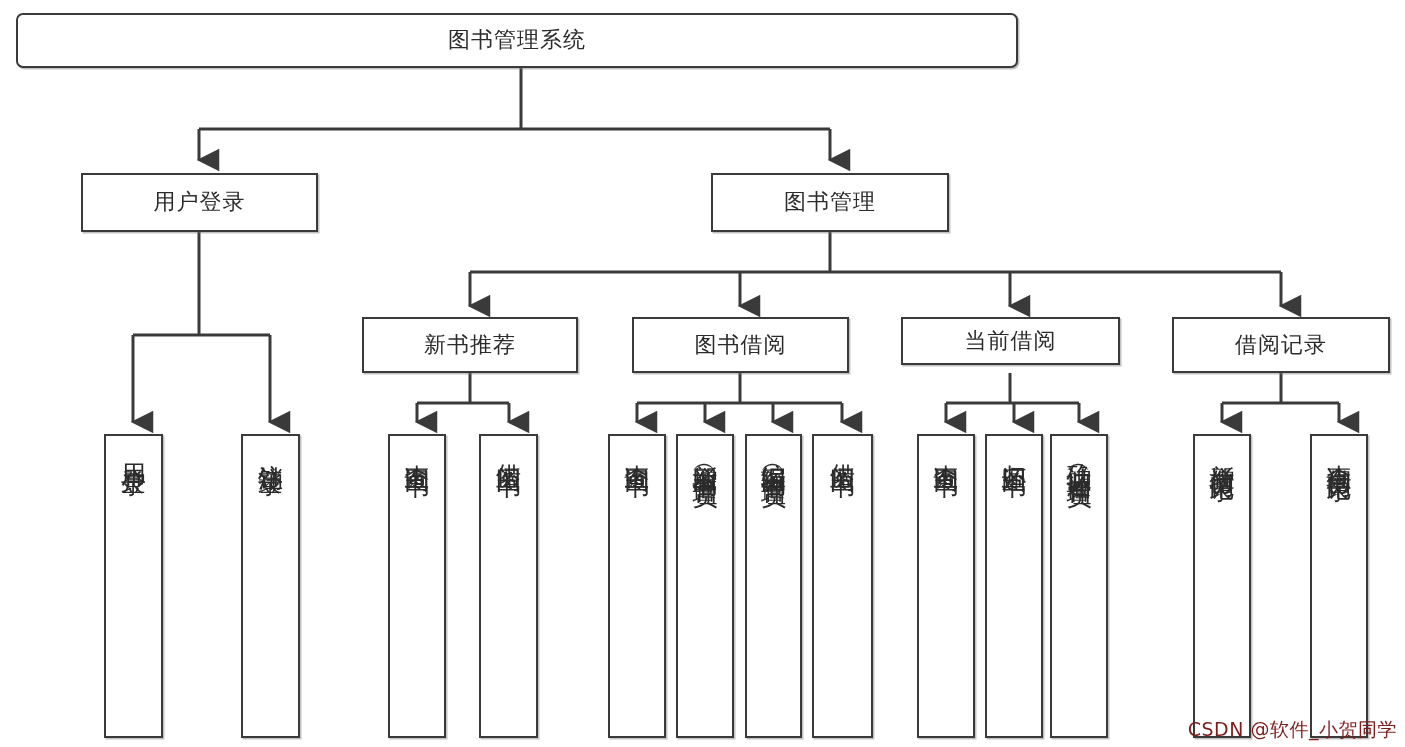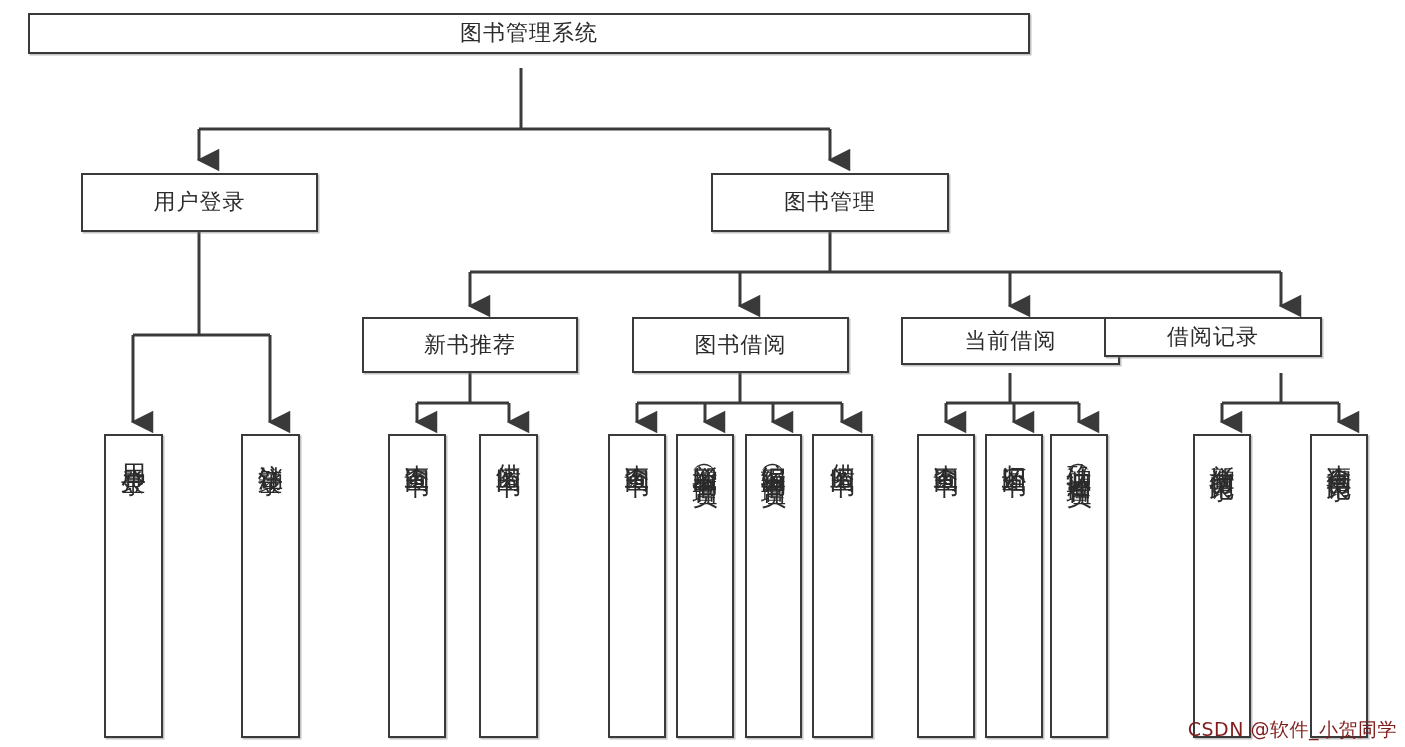--- a/index.html
+++ b/index.html
@@ -118,21 +118,21 @@
       <path d="M 1014 403 L 1014 422" marker-end="url(#arrow)"></path>
       <path d="M 1079 403 L 1079 422" marker-end="url(#arrow)"></path>
 
       <path d="M 1281 373 L 1281 403"></path>
       <path d="M 1222 403 L 1339 403"></path>
       <path d="M 1222 403 L 1222 422" marker-end="url(#arrow)"></path>
       <path d="M 1339 403 L 1339 422" marker-end="url(#arrow)"></path>
     </g>
   </svg>
 
-  <div class="node h-node" style="left:28px; top:13px; width:1002px; height:41px;">
+  <div class="node h-node" style="left:16px; top:13px; width:1002px; height:55px;border-radius:7px;">
     <span class="node-label">图书管理系统</span>
   </div>
 
   <div class="node h-node" style="left:81px; top:173px; width:237px; height:59px;">
     <span class="node-label">用户登录</span>
   </div>
 
   <div class="node h-node" style="left:711px; top:173px; width:238px; height:59px;">
     <span class="node-label">图书管理</span>
   </div>
@@ -142,21 +142,21 @@
   </div>
 
   <div class="node h-node" style="left:632px; top:317px; width:217px; height:56px;">
     <span class="node-label">图书借阅</span>
   </div>
 
   <div class="node h-node" style="left:901px; top:317px; width:219px; height:48px;">
     <span class="node-label">当前借阅</span>
   </div>
 
-  <div class="node h-node" style="left:1104px; top:317px; width:218px; height:40px;">
+  <div class="node h-node" style="left:1172px; top:317px; width:218px; height:56px;">
     <span class="node-label">借阅记录</span>
   </div>
 
   <div class="node v-node" style="left:104px; top:434px; width:59px; height:304px;">
     <span class="node-label">用户登录</span>
   </div>
 
   <div class="node v-node" style="left:241px; top:434px; width:59px; height:304px;">
     <span class="node-label">注销登录</span>
   </div>

